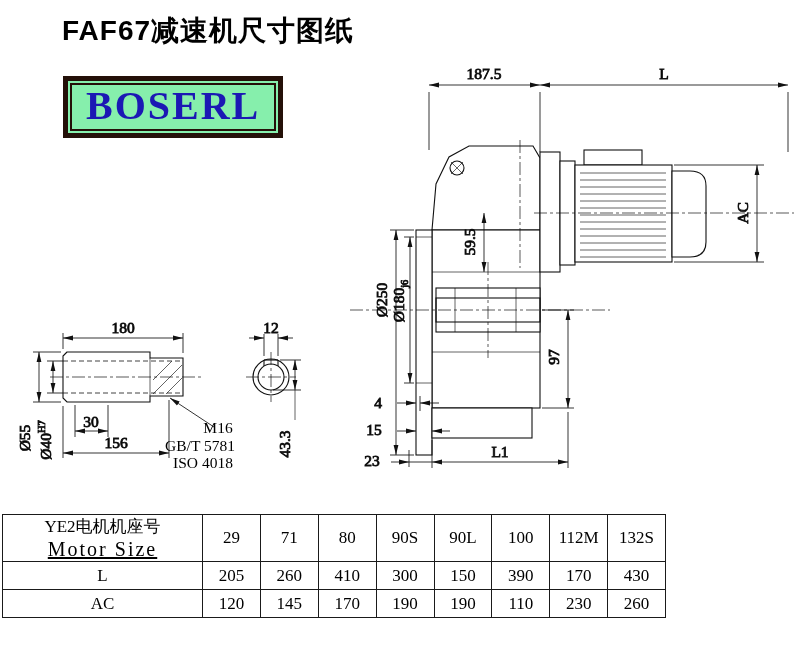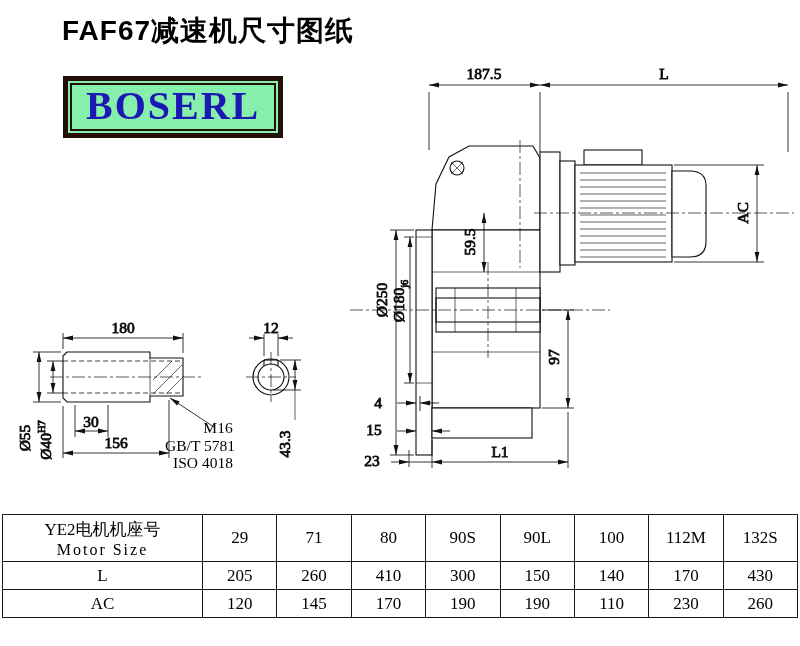--- a/index.html
+++ b/index.html
@@ -13,26 +13,26 @@
        color:#1b18b4;letter-spacing:2px;line-height:1.05;}
   svg.drawing{position:absolute;left:0;top:0;}
   svg.drawing text{font-family:"Liberation Serif",serif;font-size:15.5px;fill:#000;
        text-anchor:middle;}
   .ln{stroke:#111;stroke-width:1.1;fill:none;}
   .fw{stroke:#111;stroke-width:1.1;fill:#fff;}
   .thin{stroke:#111;stroke-width:.65;fill:none;}
   .cl{stroke:#111;stroke-width:.7;fill:none;stroke-dasharray:13 3 3 3;}
   .dash{stroke:#111;stroke-width:.8;fill:none;stroke-dasharray:5 3;}
   .dim{stroke:#111;stroke-width:.85;fill:none;}
-  table.dim-table{position:absolute;left:2px;top:514px;width:796px;border-collapse:collapse;
+  table.dim-table{position:absolute;left:2px;top:514px;width:664px;border-collapse:collapse;
        table-layout:fixed;}
   table.dim-table td{border:1.5px solid #1a1a1a;text-align:center;vertical-align:middle;
        font-family:"Liberation Serif",serif;font-size:17px;padding:0;height:27px;}
   table.dim-table tr.hdr td{height:46px;}
-  .mono{letter-spacing:2px;font-size:16px;}
+  .mono{letter-spacing:2px;font-size:20px;text-decoration:underline;}
 </style>
 </head>
 <body>
 
 <div class="page-title">FAF67减速机尺寸图纸</div>
 
 <div class="logo">
   <div class="logo-inner">BOSERL</div>
 </div>
 
@@ -231,21 +231,21 @@
     <td>112M</td>
     <td>132S</td>
   </tr>
   <tr>
     <td>L</td>
     <td>205</td>
     <td>260</td>
     <td>410</td>
     <td>300</td>
     <td>150</td>
-    <td>140</td>
+    <td>390</td>
     <td>170</td>
     <td>430</td>
   </tr>
   <tr>
     <td>AC</td>
     <td>120</td>
     <td>145</td>
     <td>170</td>
     <td>190</td>
     <td>190</td>

